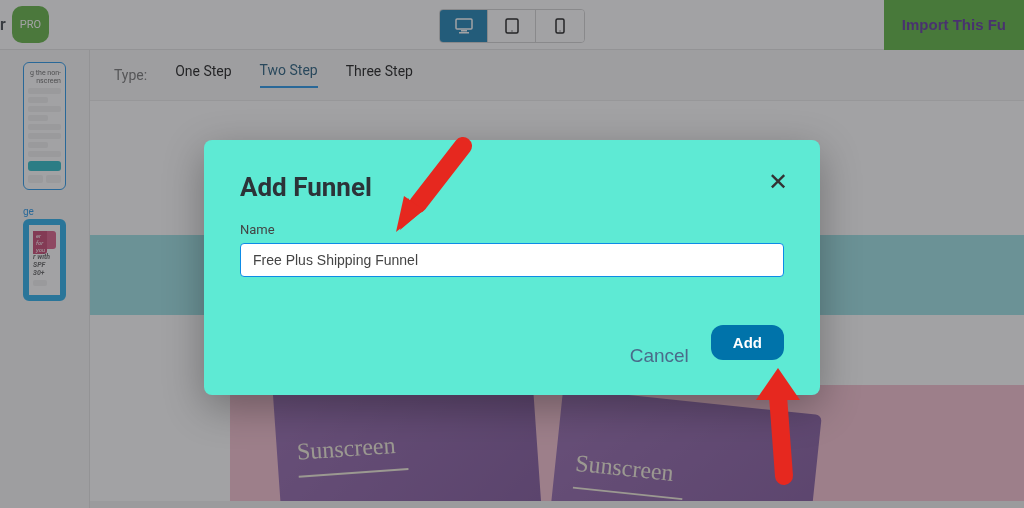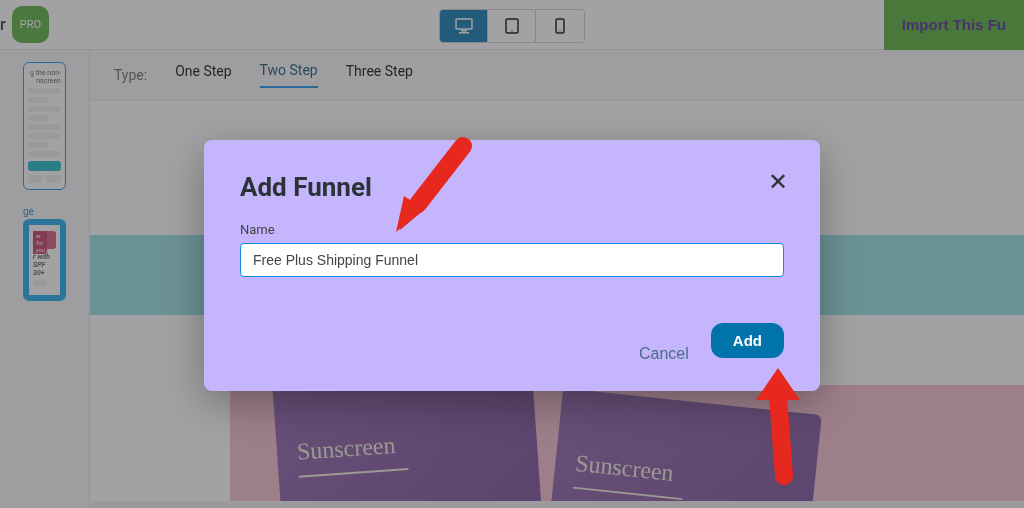--- a/index.html
+++ b/index.html
@@ -180,21 +180,21 @@
       position: absolute;
       inset: 0;
       background: rgba(70,70,74,0.5);
       display: flex;
       align-items: flex-start;
       justify-content: center;
       padding-top: 140px;
     }
     .modal {
       width: 616px;
-      background: #c4b5fd;
+      background: #5eead4;
       border-radius: 8px;
       box-shadow: 0 12px 40px rgba(0,0,0,0.3);
       padding: 32px 36px 28px;
       position: relative;
     }
     .modal-title {
       font-size: 26px;
       font-weight: 700;
       color: #2c3338;
       margin-bottom: 20px;
@@ -228,21 +228,21 @@
       display: flex;
       justify-content: flex-end;
       gap: 22px;
       margin-top: 40px;
       align-items: center;
     }
     .cancel-btn {
       background: none;
       border: none;
       color: #4a6b8a;
-      font-size: 16px;
+      font-size: 19px;
       cursor: pointer;
       margin-top: 28px;
     }
     .add-btn {
       background: #0073aa;
       color: #fff;
       border: none;
       font-size: 15px;
       font-weight: 600;
       padding: 9px 22px;

